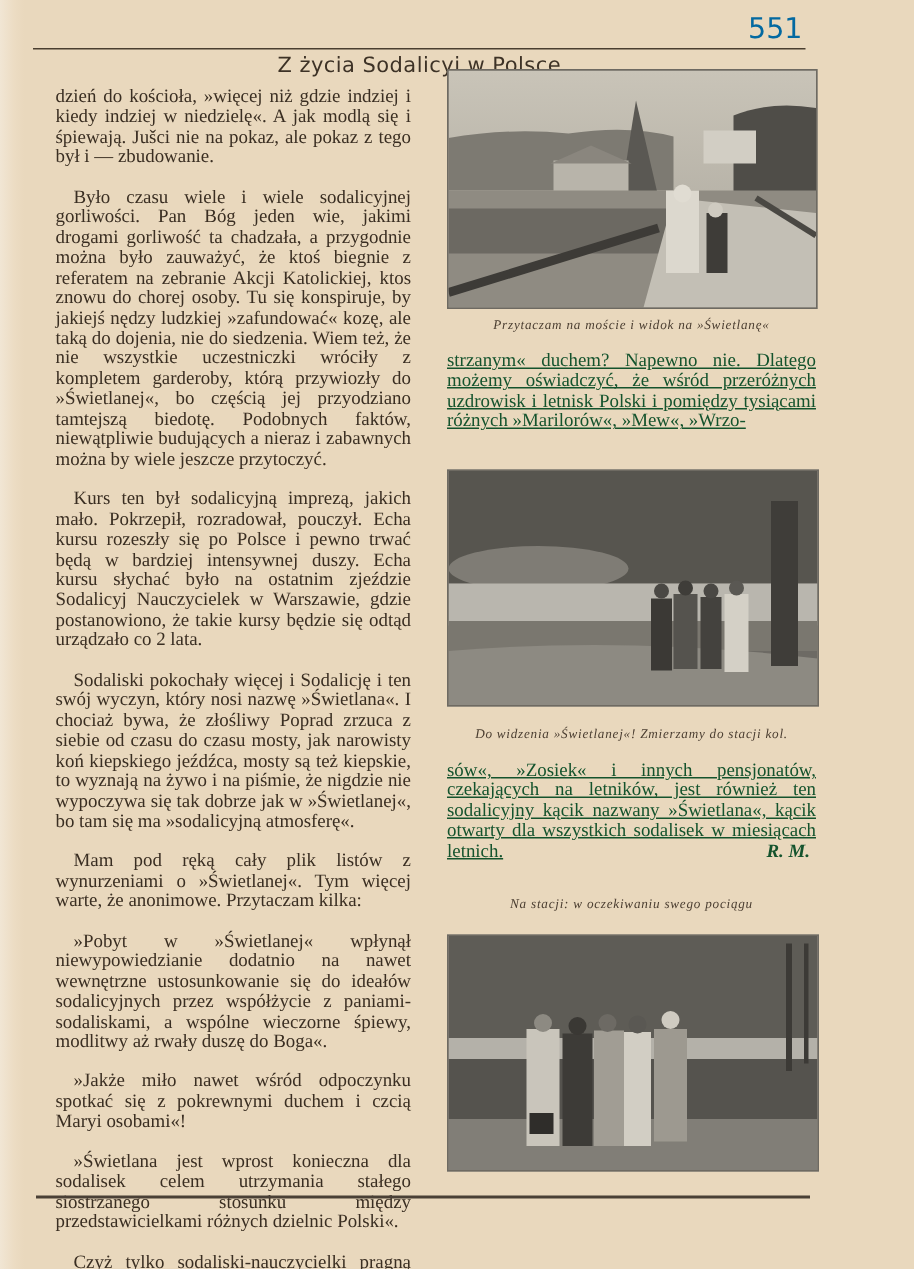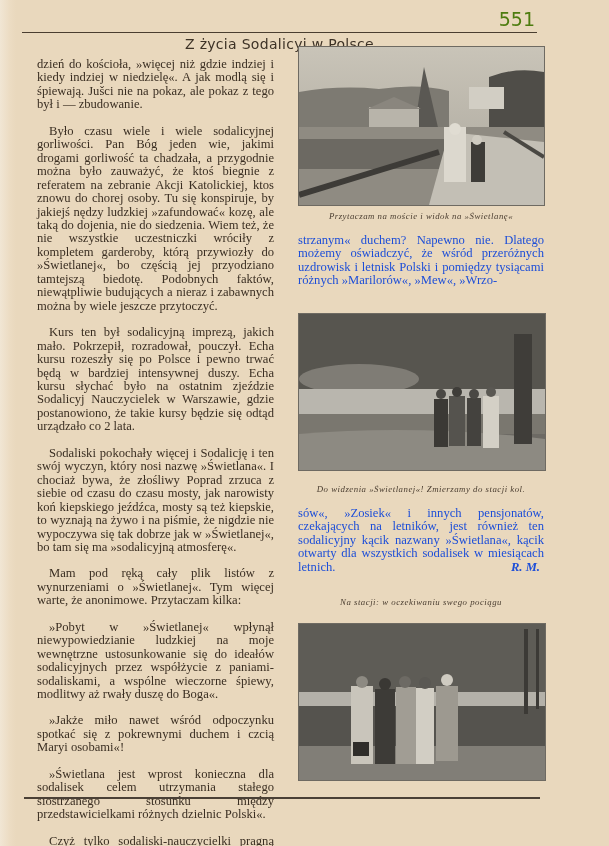--- a/index.html
+++ b/index.html
@@ -40,21 +40,21 @@
       letter-spacing: 0.3px;
       color: #3d3226;
       margin-top: 24px;
     }
     .page-number {
       position: absolute;
       right: 2px;
       top: 0px;
       font-family: "DejaVu Sans", "Liberation Sans", sans-serif;
       font-size: 19px;
-      color: #4d7c0f;
+      color: #0369a1;
     }
     .col-left {
       position: absolute;
       left: 24px;
       top: 45px;
       width: 263px;
       font-size: 12.6px;
       line-height: 13.45px;
       text-align: justify;
       color: #3a2e22;
@@ -64,21 +64,22 @@
       text-indent: 12px;
     }
     .col-left p.noindent { text-indent: 0; }
     .col-right-text {
       position: absolute;
       left: 298px;
       width: 246px;
       font-size: 12.6px;
       line-height: 13.45px;
       text-align: justify;
-      color: #1d4ed8;
+      color: #14532d;
+      text-decoration: underline;
     }
     .col-right-text p { margin: 0; }
     .sig {
       float: right;
       font-style: italic;
       font-weight: bold;
       padding-right: 4px;
     }
     .photo {
       position: absolute;
@@ -115,21 +116,21 @@
   <div class="running-title">Z życia Sodalicyj w Polsce</div>
   <div class="page-number">551</div>
 </header>
 
 <article class="col-left">
   <p class="noindent">dzień do kościoła, »więcej niż gdzie indziej i kiedy indziej w niedzielę«. A jak modlą się i śpiewają. Jušci nie na pokaz, ale pokaz z tego był i — zbudowanie.</p>
   <p>Było czasu wiele i wiele sodalicyjnej gorliwości. Pan Bóg jeden wie, jakimi drogami gorliwość ta chadzała, a przygodnie można było zauważyć, że ktoś biegnie z referatem na zebranie Akcji Katolickiej, ktos znowu do chorej osoby. Tu się konspiruje, by jakiejś nędzy ludzkiej »zafundować« kozę, ale taką do dojenia, nie do siedzenia. Wiem też, że nie wszystkie uczestniczki wróciły z kompletem garderoby, którą przywiozły do »Świetlanej«, bo częścią jej przyodziano tamtejszą biedotę. Podobnych faktów, niewątpliwie budujących a nieraz i zabawnych można by wiele jeszcze przytoczyć.</p>
   <p>Kurs ten był sodalicyjną imprezą, jakich mało. Pokrzepił, rozradował, pouczył. Echa kursu rozeszły się po Polsce i pewno trwać będą w bardziej intensywnej duszy. Echa kursu słychać było na ostatnim zjeździe Sodalicyj Nauczycielek w Warszawie, gdzie postanowiono, że takie kursy będzie się odtąd urządzało co 2 lata.</p>
   <p>Sodaliski pokochały więcej i Sodalicję i ten swój wyczyn, który nosi nazwę »Świetlana«. I chociaż bywa, że złośliwy Poprad zrzuca z siebie od czasu do czasu mosty, jak narowisty koń kiepskiego jeźdźca, mosty są też kiepskie, to wyznają na żywo i na piśmie, że nigdzie nie wypoczywa się tak dobrze jak w »Świetlanej«, bo tam się ma »sodalicyjną atmosferę«.</p>
   <p>Mam pod ręką cały plik listów z wynurzeniami o »Świetlanej«. Tym więcej warte, że anonimowe. Przytaczam kilka:</p>
-  <p>»Pobyt w »Świetlanej« wpłynął niewypowiedzianie ludzkiej na moje wewnętrzne ustosunkowanie się do ideałów sodalicyjnych przez współżycie z paniami-sodaliskami, a wspólne wieczorne śpiewy, modlitwy aż rwały duszę do Boga«.</p>
+  <p>»Pobyt w »Świetlanej« wpłynął niewypowiedzianie dodatnio na nawet wewnętrzne ustosunkowanie się do ideałów sodalicyjnych przez współżycie z paniami-sodaliskami, a wspólne wieczorne śpiewy, modlitwy aż rwały duszę do Boga«.</p>
   <p>»Jakże miło nawet wśród odpoczynku spotkać się z pokrewnymi duchem i czcią Maryi osobami«!</p>
   <p>»Świetlana jest wprost konieczna dla sodalisek celem utrzymania stałego siostrzanego stosunku między przedstawicielkami różnych dzielnic Polski«.</p>
   <p>Czyż tylko sodaliski-nauczycielki pragną wypoczynku owianego sodalicyjnym »sio-</p>
 </article>
 
 <figure class="photo" style="left:298px; top:46px; width:245px; height:158px; margin:0;">
   <svg width="245" height="158" viewBox="0 0 245 158">
     <defs>
       <linearGradient id="sky1" x1="0" y1="0" x2="0" y2="1">
         <stop offset="0" stop-color="#c9c4b8"></stop>

